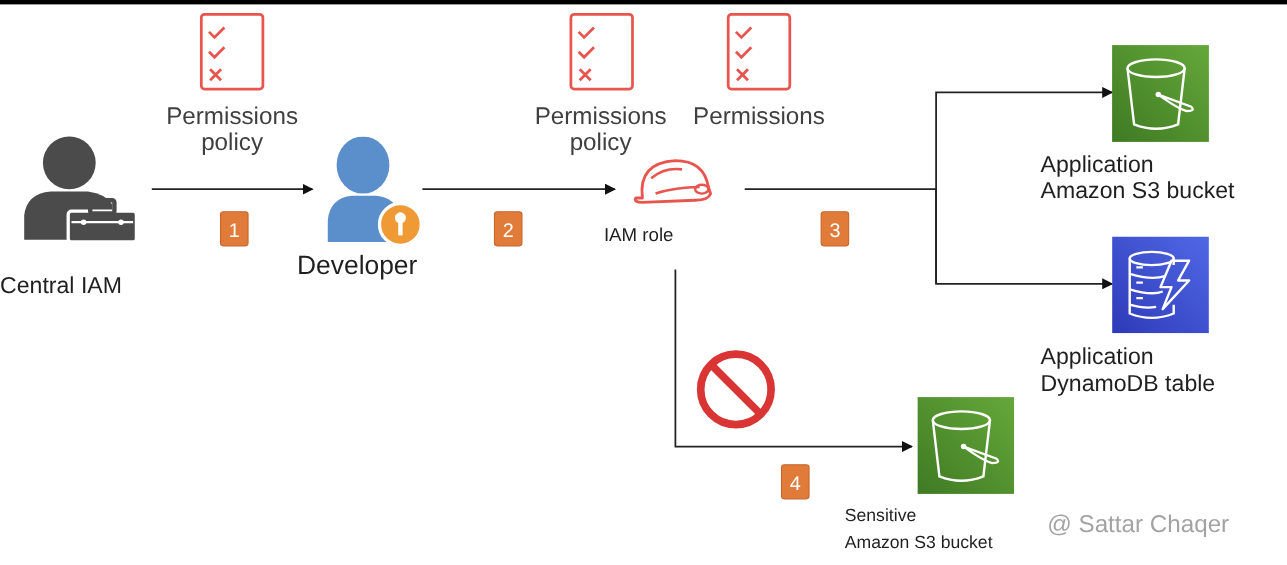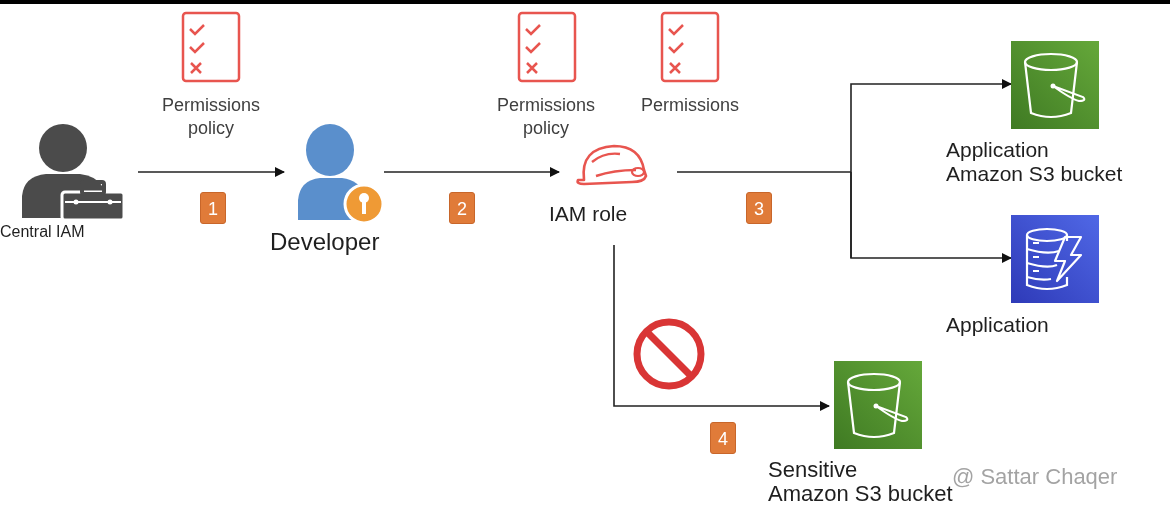--- a/index.html
+++ b/index.html
@@ -1,21 +1,21 @@
 <!DOCTYPE html>
 <html><head>
 <meta charset="utf-8">
 <style>
   html, body { margin: 0; padding: 0; }
   body { width: 1170px; height: 514px; background: #ffffff; position: relative; overflow: hidden;
          font-family: "Liberation Sans", sans-serif; color: #232323; }
   .topbar { position: absolute; left: 0; top: 0; width: 1170px; height: 4px; background: #000; }
   .abs { position: absolute; }
   .label { position: absolute; text-align: left; font-size: 20px; line-height: 24px; color: #1f1f1f; white-space: nowrap; }
-  .plabel { position: absolute; text-align: center; font-size: 18px; line-height: 23px; color: #3f3f3f; white-space: nowrap; }
+  .plabel { position: absolute; text-align: center; font-size: 22px; line-height: 23px; color: #3f3f3f; white-space: nowrap; }
   .badge { position: absolute; width: 26px; height: 32px; background: #e07b39; border: 1px solid #c8662a;
            border-radius: 3px; color: #fff; font-size: 18px; line-height: 32px; text-align: center; box-sizing: border-box; }
   svg.lines { position: absolute; left: 0; top: 0; }
   .watermark { position: absolute; left: 952px; top: 464px; font-size: 22px; color: #9a9a9a; white-space: nowrap; opacity: .9; }
 </style>
 </head>
 <body>
 
 <div class="topbar"></div>
 
@@ -74,21 +74,21 @@
   <svg width="108" height="100">
     <circle cx="45" cy="26" r="24" fill="#4b4b4b"></circle>
     <path d="M4,96 L4,74 Q6,54 28,52 L62,52 Q78,54 84,64 L84,96 Z" fill="#4b4b4b"></path>
     <rect x="44" y="70" width="62" height="28" rx="3" fill="#4b4b4b" stroke="#fff" stroke-width="3"></rect>
     <rect x="64" y="60" width="22" height="12" rx="2" fill="none" stroke="#4b4b4b" stroke-width="4"></rect>
     <line x1="47" y1="80" x2="103" y2="80" stroke="#fff" stroke-width="2"></line>
     <circle cx="58" cy="80" r="2.5" fill="#fff"></circle>
     <circle cx="92" cy="80" r="2.5" fill="#fff"></circle>
   </svg>
 </div>
-<div class="label" style="left:0px;top:220px;width:145px;font-size:16px;">
+<div class="label" style="left:0px;top:248px;width:145px;font-size:21px;">
   <div>Central IAM</div>
 </div>
 
 <div class="abs" style="left:296px;top:124px;">
   <svg width="90" height="100">
     <ellipse cx="34" cy="26" rx="24" ry="26" fill="#5a8fcc"></ellipse>
     <path d="M2,96 L2,76 Q4,56 24,54 L46,54 Q64,56 68,72 L68,96 Z" fill="#5a8fcc"></path>
     <circle cx="68" cy="80" r="19" fill="#ef9a35" stroke="#fff" stroke-width="3"></circle>
     <circle cx="68" cy="74" r="5" fill="#fff"></circle>
     <rect x="66" y="76" width="4" height="14" fill="#fff"></rect>
@@ -97,21 +97,21 @@
 <div class="label" style="left:270px;top:230px;width:140px;font-size:24px;">Developer</div>
 
 <div class="abs" style="left:574px;top:140px;">
   <svg width="80" height="50">
     <path d="M10,40 Q6,8 40,6 Q66,6 70,30 L72,36 Q70,42 58,42 L10,44 Q2,44 4,40 Z" fill="none" stroke="#e8554f" stroke-width="2.6" stroke-linejoin="round"></path>
     <path d="M18,22 Q30,12 46,14" fill="none" stroke="#e8554f" stroke-width="2.4"></path>
     <path d="M22,36 Q40,30 62,30" fill="none" stroke="#e8554f" stroke-width="2.4"></path>
     <ellipse cx="64" cy="32" rx="6" ry="4" fill="none" stroke="#e8554f" stroke-width="2.2"></ellipse>
   </svg>
 </div>
-<div class="label" style="left:549px;top:202px;width:130px;font-size:21px;">IAM role</div>
+<div class="label" style="left:549px;top:202px;width:130px;font-size:17px;">IAM role</div>
 
 <div class="abs" style="left:1011px;top:41px;">
   <svg width="88" height="88">
     <defs>
         <linearGradient id="g1" x1="0" y1="1" x2="1" y2="0">
           <stop offset="0" stop-color="#3f7a23"></stop>
           <stop offset="1" stop-color="#65a83a"></stop>
         </linearGradient>
       </defs>
     <rect width="88" height="88" fill="url(#g1)"></rect>
@@ -146,38 +146,39 @@
     </g>
     <g stroke="#fff" stroke-width="2">
         <line x1="22" y1="28" x2="28" y2="28"></line>
         <line x1="22" y1="42" x2="28" y2="42"></line>
         <line x1="22" y1="56" x2="28" y2="56"></line>
       </g>
   </svg>
 </div>
 <div class="label" style="left:946px;top:313px;width:220px;font-size:21px;">
   <div>Application</div>
+  <div>DynamoDB table</div>
 </div>
 
 <div class="abs" style="left:834px;top:361px;">
   <svg width="88" height="88">
     <defs>
         <linearGradient id="g3" x1="0" y1="1" x2="1" y2="0">
           <stop offset="0" stop-color="#3f7a23"></stop>
           <stop offset="1" stop-color="#65a83a"></stop>
         </linearGradient>
       </defs>
     <rect width="88" height="88" fill="url(#g3)"></rect>
     <ellipse cx="40" cy="21" rx="26" ry="8" fill="none" stroke="#fff" stroke-width="2.2"></ellipse>
     <path d="M14,21 L20,72 Q40,80 60,72 L66,21" fill="none" stroke="#fff" stroke-width="2.2"></path>
     <circle cx="42" cy="45" r="2.5" fill="#fff"></circle>
     <path d="M42,45 L72,56 Q76,60 68,60 Q60,58 42,45" fill="none" stroke="#fff" stroke-width="2"></path>
   </svg>
 </div>
-<div class="label" style="left:768px;top:458px;width:220px;font-size:22px;">
+<div class="label" style="left:768px;top:458px;width:220px;font-size:16px;">
   <div>Sensitive</div>
   <div>Amazon S3 bucket</div>
 </div>
 
 <div class="abs" style="left:631px;top:316px;">
   <svg width="76" height="76">
     <circle cx="38" cy="38" r="32" fill="none" stroke="#d93535" stroke-width="7"></circle>
     <line x1="16" y1="16" x2="60" y2="60" stroke="#d93535" stroke-width="7"></line>
   </svg>
 </div>

